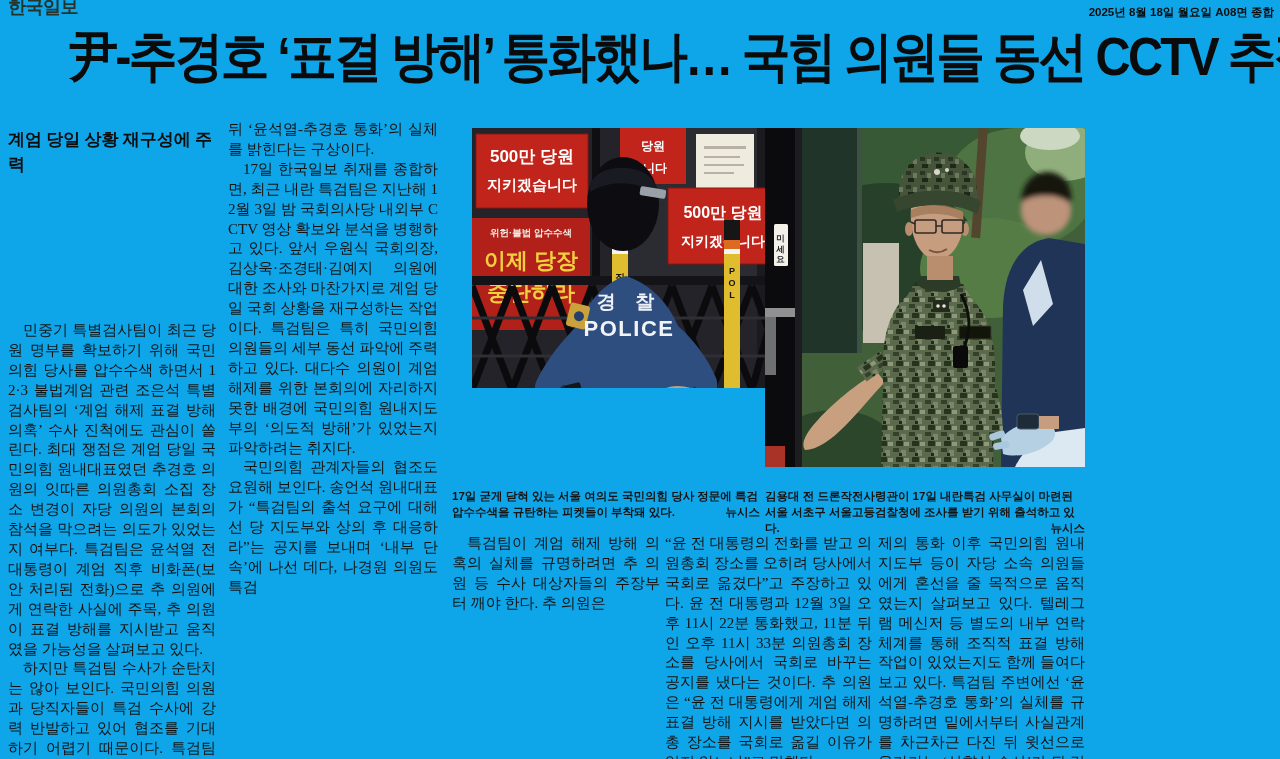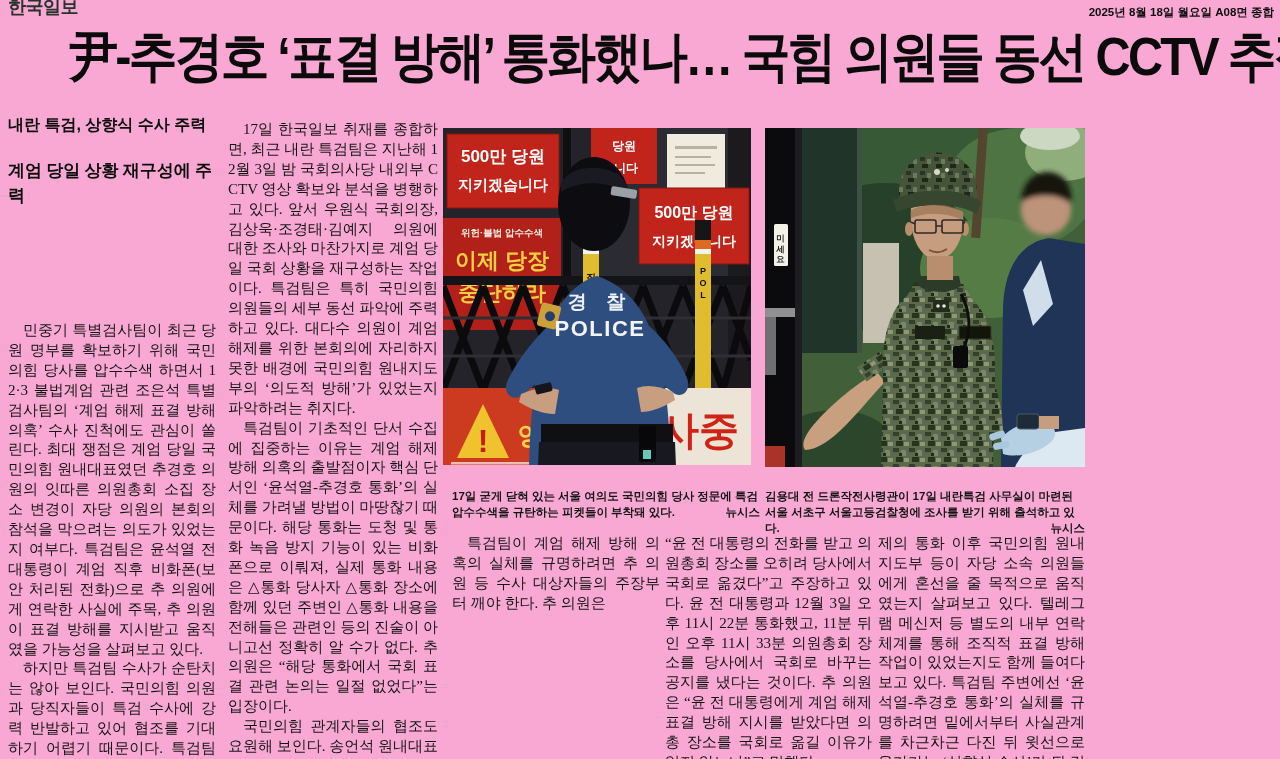--- a/index.html
+++ b/index.html
@@ -1,16 +1,16 @@
 <!DOCTYPE html>
 <html><head>
 <meta charset="utf-8">
 <style>
   html,body{margin:0;padding:0;background:#e8e8e8;}
-  #page{position:relative;width:1280px;height:759px;background:#f9a8d4;overflow:hidden;
+  #page{position:relative;width:1280px;height:759px;background:#0ea5e9;overflow:hidden;
         font-family:"Liberation Serif","DejaVu Serif",serif;color:#111;}
 
   
   .logo{position:absolute;left:8px;top:-4px;font:900 18px/22px "Liberation Sans","DejaVu Sans",sans-serif;
         color:#25332b;letter-spacing:-0.5px;}
   .dateline{position:absolute;right:6px;top:5px;font:700 11.5px/14px "Liberation Sans","DejaVu Sans",sans-serif;color:#0d0d0d;}
 
   
   .headline-wrap{position:absolute;left:0;right:0;top:26px;text-align:center;}
   .headline{display:inline-block;white-space:nowrap;transform:scaleX(.9);transform-origin:center;
@@ -28,21 +28,21 @@
              text-align:justify;word-break:break-all;color:#141414;}
   .bodycol p.ind{text-indent:15px;}
   #col1{left:8px;  top:321px;width:208px;height:438px;}
   #col2{left:228px;top:120px;width:210px;height:639px;}
   #col3{left:452px;top:534px;width:208px;height:225px;}
   #col4{left:665px;top:534px;width:207px;height:225px;}
   #col5{left:878px;top:534px;width:207px;height:225px;}
 
   
   .photo{position:absolute;top:128px;overflow:hidden;background:#222;}
-  #photo-left{left:443px;width:308px;height:337px;}
+  #photo-left{left:472px;width:308px;height:260px;}
   #photo-right{left:765px;width:320px;height:339px;}
   .caption{position:absolute;top:488px;font:600 11.5px/16px "Liberation Sans","DejaVu Sans",sans-serif;color:#151515;}
   #caption-left{left:452px;width:308px;}
   #caption-right{left:765px;width:320px;}
   .credit{position:absolute;right:0;bottom:0;font:600 11.5px/16px "Liberation Sans","DejaVu Sans",sans-serif;margin-top:23px;}
 
   svg text{font-family:"Liberation Sans","DejaVu Sans",sans-serif;}
   .vt{writing-mode:vertical-rl;text-orientation:upright;letter-spacing:2px;}
 </style>
 </head>
@@ -51,32 +51,31 @@
 <div id="page">
 
   <div class="logo">한국일보</div>
   <div class="dateline">2025년 8월 18일 월요일 A08면 종합</div>
 
   <div class="headline-wrap">
     <span class="headline">尹-추경호 ‘표결 방해’ 통화했나… 국힘 의원들 동선 CCTV 추적</span>
   </div>
 
   <div class="deck">
-    <div class="kicker">내란 특검, 상향식 수사 주력</div>
     <div class="deck-gap"></div>
     <div class="deck-line">계엄 당일 상황 재구성에 주력</div>
   </div>
 
   <div id="col1" class="bodycol">
     <p class="ind">민중기 특별검사팀이 최근 당원 명부를 확보하기 위해 국민의힘 당사를 압수수색 하면서 12·3 불법계엄 관련 조은석 특별검사팀의 ‘계엄 해제 표결 방해 의혹’ 수사 진척에도 관심이 쏠린다. 최대 쟁점은 계엄 당일 국민의힘 원내대표였던 추경호 의원의 잇따른 의원총회 소집 장소 변경이 자당 의원의 본회의 참석을 막으려는 의도가 있었는지 여부다. 특검팀은 윤석열 전 대통령이 계엄 직후 비화폰(보안 처리된 전화)으로 추 의원에게 연락한 사실에 주목, 추 의원이 표결 방해를 지시받고 움직였을 가능성을 살펴보고 있다.</p>
     <p class="ind">하지만 특검팀 수사가 순탄치는 않아 보인다. 국민의힘 의원과 당직자들이 특검 수사에 강력 반발하고 있어 협조를 기대하기 어렵기 때문이다. 특검팀은 계엄 당일 국회 안팎 폐쇄회로(CC)TV 영상 확보와 분석을 병행하며 국민의힘 의원들의 동선을 파악하고 있다. 조직적 표결 방해 시도가 있었는지 본</p>
   </div>
   <div id="col2" class="bodycol">
+    <p>뒤 ‘윤석열-추경호 통화’의 실체를 밝힌다는 구상이다.</p>
     <p class="ind">17일 한국일보 취재를 종합하면, 최근 내란 특검팀은 지난해 12월 3일 밤 국회의사당 내외부 CCTV 영상 확보와 분석을 병행하고 있다. 앞서 우원식 국회의장, 김상욱·조경태·김예지 의원에 대한 조사와 마찬가지로 계엄 당일 국회 상황을 재구성하는 작업이다. 특검팀은 특히 국민의힘 의원들의 세부 동선 파악에 주력하고 있다. 대다수 의원이 계엄 해제를 위한 본회의에 자리하지 못한 배경에 국민의힘 원내지도부의 ‘의도적 방해’가 있었는지 파악하려는 취지다.</p>
-    <p class="ind">특검팀이 기초적인 단서 수집에 집중하는 이유는 계엄 해제 방해 의혹의 출발점이자 핵심 단서인 ‘윤석열-추경호 통화’의 실체를 가려낼 방법이 마땅찮기 때문이다. 해당 통화는 도청 및 통화 녹음 방지 기능이 있는 비화폰으로 이뤄져, 실제 통화 내용은 △통화 당사자 △통화 장소에 함께 있던 주변인 △통화 내용을 전해들은 관련인 등의 진술이 아니고선 정확히 알 수가 없다. 추 의원은 “해당 통화에서 국회 표결 관련 논의는 일절 없었다”는 입장이다.</p>
     <p class="ind">국민의힘 관계자들의 협조도 요원해 보인다. 송언석 원내대표가 “특검팀의 출석 요구에 대해선 당 지도부와 상의 후 대응하라”는 공지를 보내며 ‘내부 단속’에 나선 데다, 나경원 의원도 특검</p>
   </div>
   <div id="col3" class="bodycol">
     <p class="ind">특검팀이 계엄 해제 방해 의혹의 실체를 규명하려면 추 의원 등 수사 대상자들의 주장부터 깨야 한다. 추 의원은</p>
   </div>
   <div id="col4" class="bodycol">
     <p>“윤 전 대통령의 전화를 받고 의원총회 장소를 오히려 당사에서 국회로 옮겼다”고 주장하고 있다. 윤 전 대통령과 12월 3일 오후 11시 22분 통화했고, 11분 뒤인 오후 11시 33분 의원총회 장소를 당사에서 국회로 바꾸는 공지를 냈다는 것이다. 추 의원은 “윤 전 대통령에게 계엄 해제 표결 방해 지시를 받았다면 의총 장소를 국회로 옮길 이유가 없지 않느냐”고 말했다.</p>
 
   </div>
   <div id="col5" class="bodycol">

